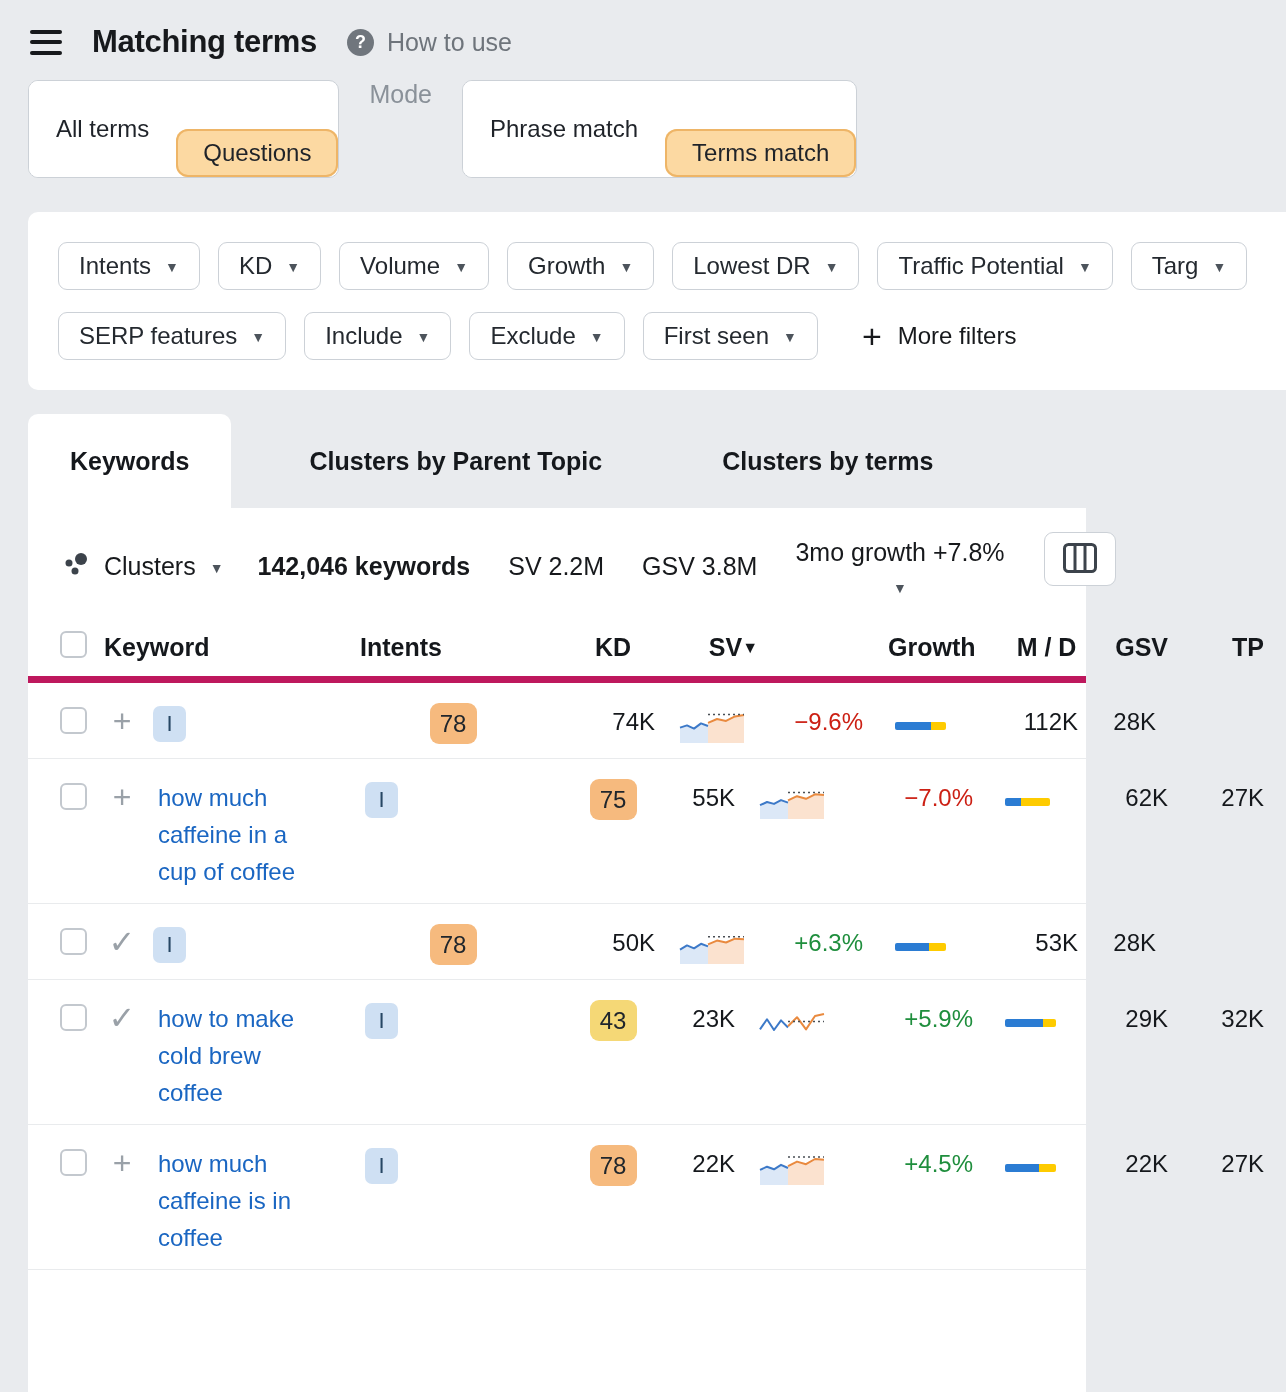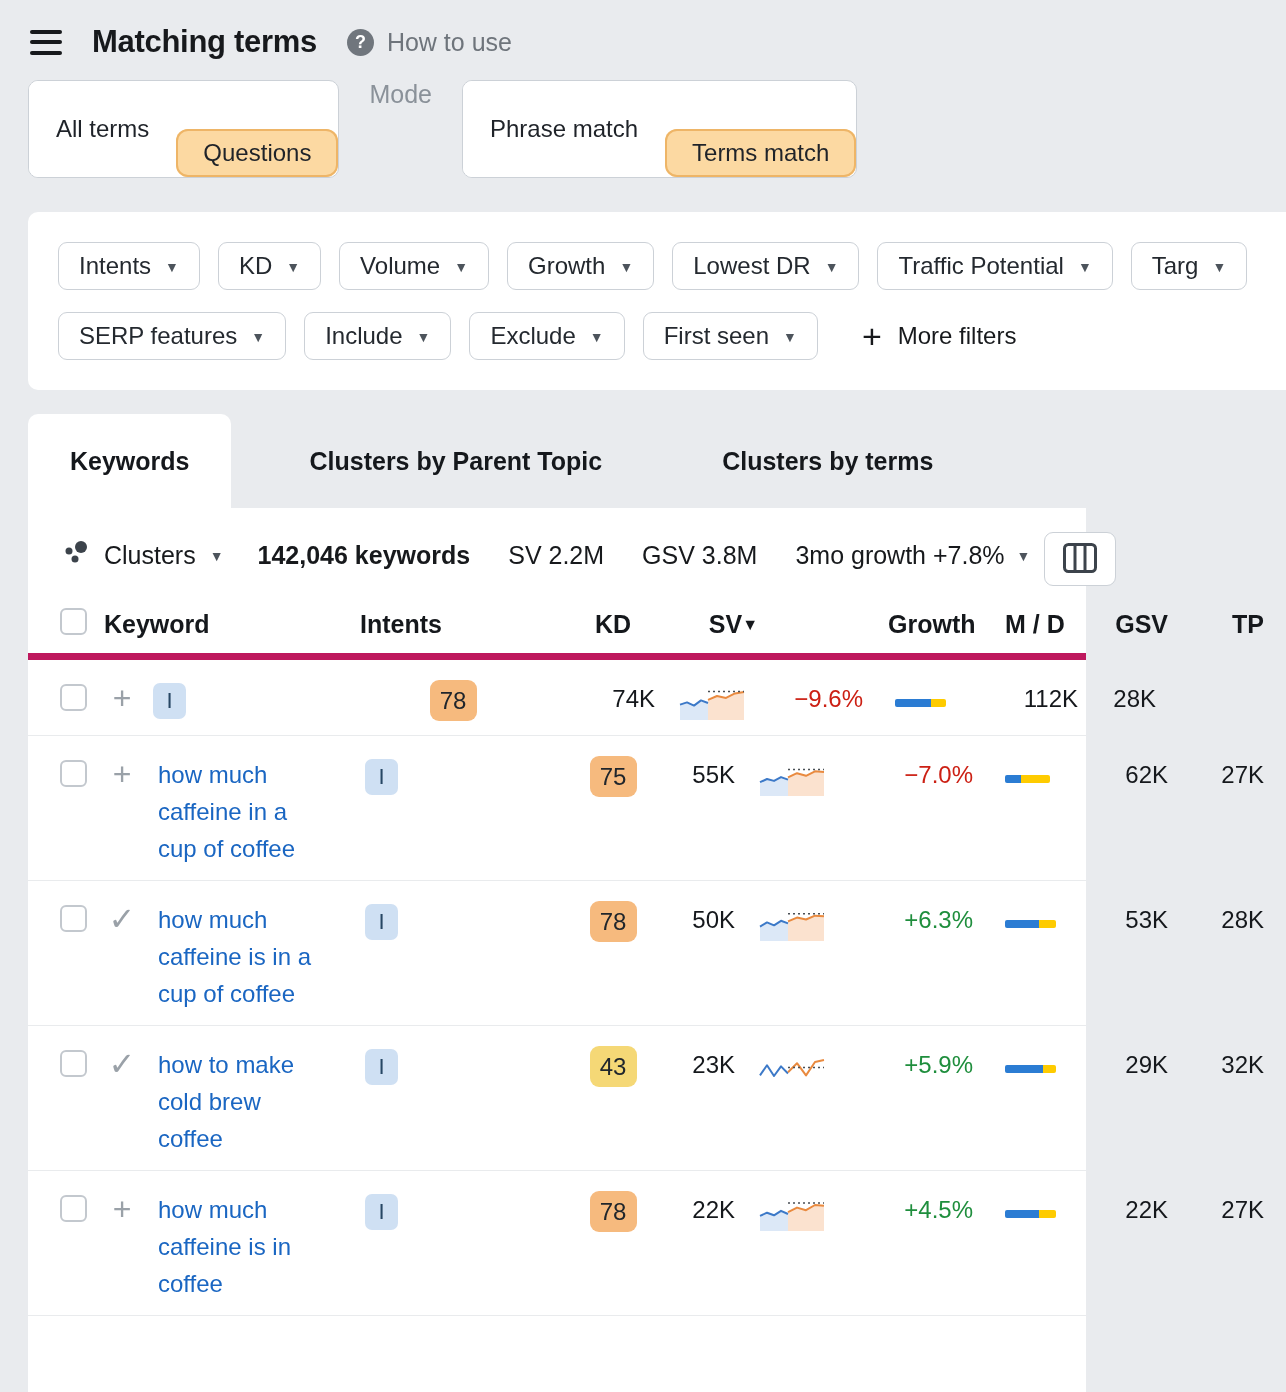--- a/index.html
+++ b/index.html
@@ -46,34 +46,34 @@
   .tab { height:94px; display:flex; align-items:center; padding:0 42px; font-size:25px; font-weight:700; color:#15181c; cursor:pointer; }
   .tab.active { background:#fff; border-radius:10px 10px 0 0; }
 
   
   .content { background:#fff; margin-left:28px; width:1058px; min-height:922px; }
 
   .toolbar { position:relative; display:flex; align-items:center; padding:30px 0 24px 34px; font-size:25px; color:#17191c; }
   .clusters-view { display:flex; align-items:center; gap:14px; cursor:pointer; }
   .count { font-weight:700; margin-left:34px; }
   .stat { margin-left:38px; }
-  .growth-stat { margin-left:38px; display:flex; align-items:center; gap:12px; cursor:pointer; }
+  .growth-stat { margin-left:38px; display:flex; align-items:center; gap:12px; cursor:pointer;flex-direction:column; }
   .columns-btn { position:absolute; right:-30px; top:24px; width:72px; height:54px; border:1px solid #ccd1d7; border-radius:9px; background:#fff; display:flex; align-items:center; justify-content:center; cursor:pointer; }
 
   
   .grid { display:grid; grid-template-columns:70px 48px 212px 190px 130px 80px 130px 110px 90px 90px 108px; }
   .thead { align-items:center; height:64px; border-bottom:7px solid #be185d; font-size:25px; font-weight:700; color:#15181c; }
   .th { cursor:pointer; }
   .th-check  { grid-column:1; padding-left:32px; cursor:default; }
   .th-keyword{ grid-column:2/4; padding-left:6px; }
   .th-intents{ grid-column:4; padding-left:2px; }
   .th-kd     { grid-column:5; text-align:center; }
   .th-sv     { grid-column:6; display:flex; align-items:center; justify-content:flex-end; }
   .th-growth { grid-column:8; text-align:right; padding-right:25px; }
-  .th-md     { grid-column:9; padding-left:7px; }
+  .th-md     { grid-column:9; padding-left:7px;text-align:center; }
   .th-gsv    { grid-column:10; text-align:right; padding-right:10px; }
   .th-tp     { grid-column:11; text-align:right; padding-right:22px; }
   .sort-icon { font-size:16px; color:#15181c; }
 
   .trow { border-bottom:1px solid #e9ebed; padding:20px 0 13px; font-size:24px; line-height:37px; color:#15181c; align-items:start; }
   .checkbox { display:inline-block; width:27px; height:27px; border:2px solid #c3c8ce; border-radius:6px; background:#fff; cursor:pointer; }
   .c-check { padding-left:32px; padding-top:4px; }
   .c-action { display:flex; justify-content:center; color:#9aa1a8; cursor:pointer; }
   .action-icon { font-size:32px; line-height:37px; }
   .c-keyword { padding-left:12px; }
@@ -279,21 +279,20 @@
               <span class="md-yellow" style="width: 44%;"></span>
             </span></div>
     <div class="c-gsv">62K</div>
     <div class="c-tp">27K</div>
   </div>
         <div class="grid trow">
     <div class="c-check"><span class="checkbox"></span></div>
     <div class="c-action">
             <span class="action-icon">✓</span>
           </div>
-    <div class="c-keyword"><a class="kw-link">how much caffeine is in a cup of coffee</a></div>
     <div class="c-intents"><span class="intent-badge">I</span></div>
     <div class="c-kd">
             <span class="kd-badge" style="background: rgb(246, 186, 126);">78</span>
           </div>
     <div class="c-sv">50K</div>
     <div class="c-spark"><span class="spark"><svg width="68" height="40" viewBox="0 0 68 40">
                 <polygon points="2.0,38.0 2.0,23.6 9.0,19.4 16.0,22.3 23.0,17.8 30.0,20.4 30.0,38.0" fill="#dce8f7"></polygon>
                 <polygon points="30.0,38.0 30.0,18.4 39.0,14.6 48.0,16.5 57.0,12.7 66.0,13.3 66.0,38.0" fill="#fbe2cf"></polygon>
                 <polyline points="2.0,23.6 9.0,19.4 16.0,22.3 23.0,17.8 30.0,20.4" fill="none" stroke="#3c79c8" stroke-width="2" stroke-linejoin="round"></polyline>
                 <polyline points="30.0,18.4 39.0,14.6 48.0,16.5 57.0,12.7 66.0,13.3" fill="none" stroke="#e98a3f" stroke-width="2" stroke-linejoin="round"></polyline>

